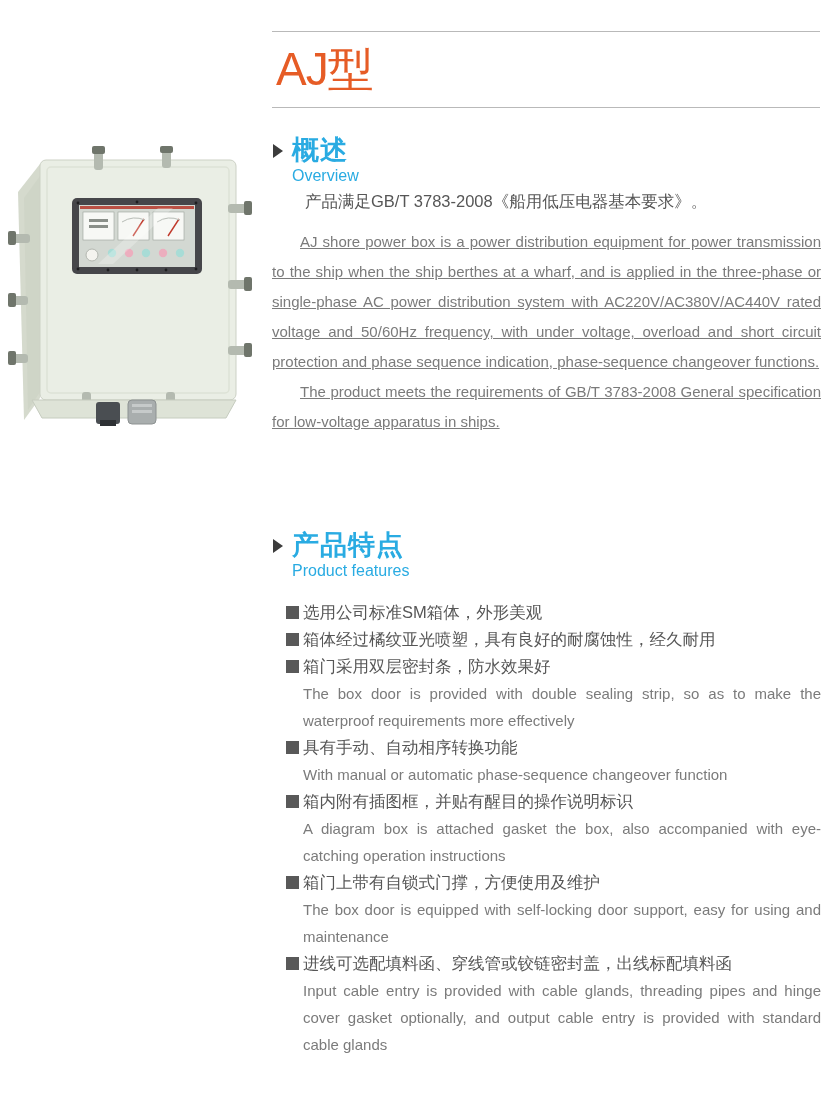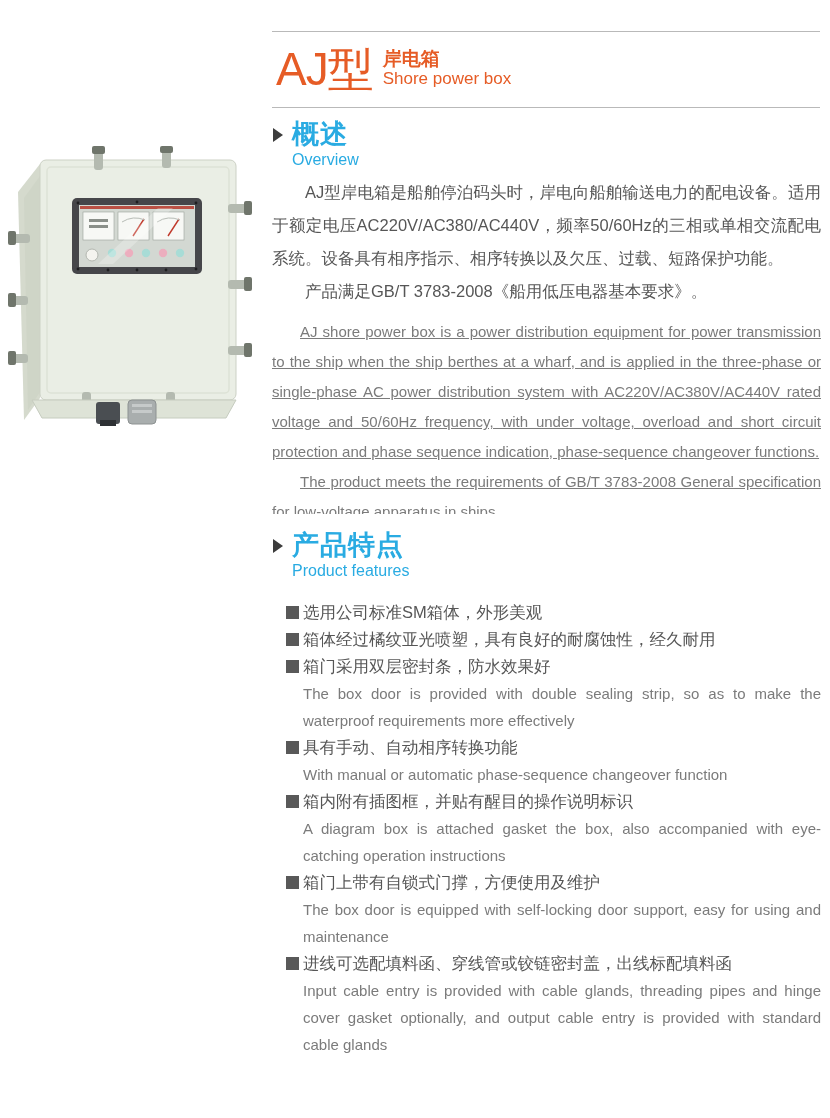--- a/index.html
+++ b/index.html
@@ -12,21 +12,21 @@
 
   
   .title-block{position:absolute;left:276px;top:48px;display:flex;align-items:flex-end;color:#e65c26;}
   .model{font-size:46px;line-height:0.92;letter-spacing:-1px;}
   .subtitle{display:flex;flex-direction:column;margin:0 0 2px 10px;line-height:1.12;}
   .subtitle-cn{font-size:19px;font-weight:bold;}
   .subtitle-en{font-size:17px;}
 
   
   .section{position:absolute;left:272px;width:549px;}
-  #overview{top:119px;height:395px;overflow:hidden;}
+  #overview{top:135px;height:395px;overflow:hidden;}
   #features{top:530px;height:586px;overflow:hidden;}
   .sec-head{display:flex;align-items:flex-start;}
   .arrow-icon{width:0;height:0;border-left:10px solid #3c3c3c;border-top:7px solid transparent;border-bottom:7px solid transparent;margin:9px 9px 0 1px;flex:0 0 auto;}
   .sec-title-cn{font-size:27px;color:#29abe2;line-height:1.15;margin:0;font-weight:bold;letter-spacing:1px;}
   .sec-title-en{font-size:16px;color:#29abe2;margin-top:1px;text-align:right;}
 
   .cn-p{font-size:16.5px;line-height:33px;color:#565656;text-align:justify;text-indent:33px;margin:0;}
   .cn-p.first{margin-top:7px;}
   .en-p{font-size:15px;line-height:30px;color:#7b7b7b;text-align:justify;text-indent:28px;margin:0;text-decoration:underline;}
   .en-p.first{margin-top:9px;}
@@ -133,37 +133,32 @@
       <rect x="88" y="256" width="24" height="22" rx="3" fill="#4a4e52"></rect>
       <rect x="92" y="274" width="16" height="6" fill="#2e3134"></rect>
       <rect x="120" y="254" width="28" height="24" rx="4" fill="#a9aeae" stroke="#8d9292" stroke-width="1"></rect>
       <rect x="124" y="258" width="20" height="3" fill="#c6caca"></rect>
       <rect x="124" y="264" width="20" height="3" fill="#c6caca"></rect>
     </g>
   </svg>
 
   <header class="title-block">
     <span class="model">AJ型</span>
-    <span class="subtitle">
-      <span class="subtitle-cn">岸电箱</span>
-      <span class="subtitle-en">Shore power box</span>
-    </span>
   </header>
 
   <div class="rule rule-title"></div>
 
   <section class="section" id="overview">
     <div class="sec-head">
       <span class="arrow-icon"></span>
       <div>
         <h2 class="sec-title-cn">概述</h2>
         <div class="sec-title-en">Overview</div>
       </div>
     </div>
-    <p class="cn-p first">AJ型岸电箱是船舶停泊码头时，岸电向船舶输送电力的配电设备。适用于额定电压AC220V/AC380/AC440V，频率50/60Hz的三相或单相交流配电系统。设备具有相序指示、相序转换以及欠压、过载、短路保护功能。</p>
     <p class="cn-p">产品满足GB/T 3783-2008《船用低压电器基本要求》。</p>
     <p class="en-p first">AJ shore power box is a power distribution equipment for power transmission to the ship when the ship berthes at a wharf, and is applied in the three-phase or single-phase AC power distribution system with AC220V/AC380V/AC440V rated voltage and 50/60Hz frequency, with under voltage, overload and short circuit protection and phase sequence indication, phase-sequence changeover functions.</p>
     <p class="en-p">The product meets the requirements of GB/T 3783-2008 General specification for low-voltage apparatus in ships.</p>
   </section>
 
   <section class="section" id="features">
     <div class="sec-head">
       <span class="arrow-icon"></span>
       <div>
         <h2 class="sec-title-cn">产品特点</h2>

